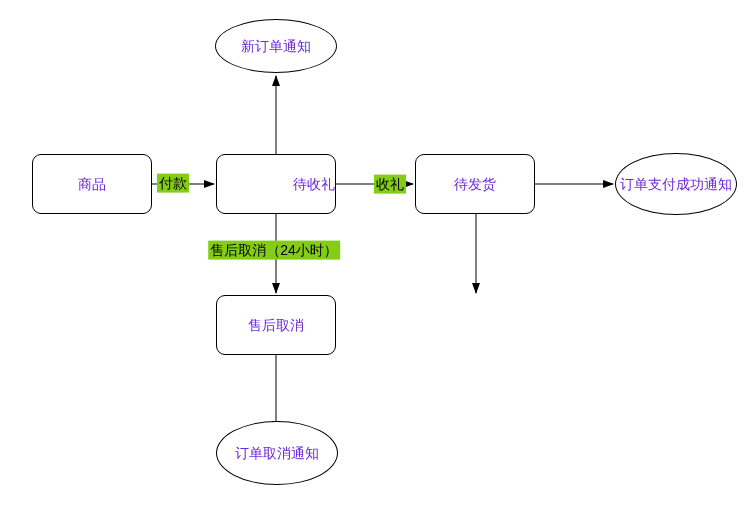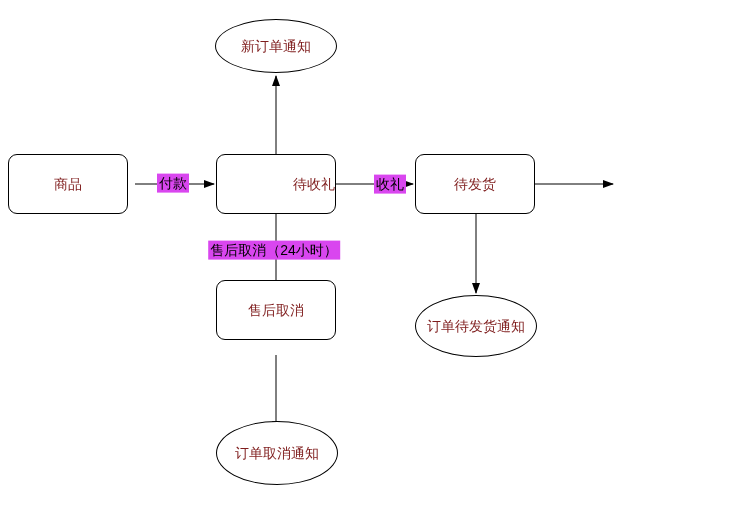--- a/index.html
+++ b/index.html
@@ -24,40 +24,40 @@
     pointer-events: none;
   }
   .node {
     position: absolute;
     box-sizing: border-box;
     display: flex;
     align-items: center;
     justify-content: center;
     background: #ffffff;
     border: 1px solid #000000;
-    color: #7f1d1d;
+    color: #6d28d9;
     font-size: 14px;
     line-height: 1.2;
     text-align: center;
     white-space: nowrap;
   }
   .node.rect {
     width: 120px;
     height: 60px;
     border-radius: 9px;
   }
   .node.ellipse {
     width: 122px;
     height: 62px;
     border-radius: 50%;
   }
   .edge-label {
     position: absolute;
     transform: translate(-50%, -50%);
-    background: #d946ef;
+    background: #84cc16;
     color: #000000;
     font-size: 14px;
     line-height: 1.2;
     padding: 1px 2px;
     white-space: nowrap;
     text-align: center;
   }
 </style>
 </head>
 <body>
@@ -72,44 +72,44 @@
     </defs>
     <line x1="135" y1="184" x2="214" y2="184" stroke="#000000" stroke-width="1" marker-end="url(#arw)"></line>
     <line x1="276" y1="154" x2="276" y2="76" stroke="#000000" stroke-width="1" marker-end="url(#arw)"></line>
     <line x1="336" y1="184" x2="413" y2="184" stroke="#000000" stroke-width="1" marker-end="url(#arw)"></line>
     <line x1="276" y1="214" x2="276" y2="293" stroke="#000000" stroke-width="1" marker-end="url(#arw)"></line>
     <line x1="276" y1="355" x2="276" y2="431" stroke="#000000" stroke-width="1" marker-end="url(#arw)"></line>
     <line x1="535" y1="184" x2="613" y2="184" stroke="#000000" stroke-width="1" marker-end="url(#arw)"></line>
     <line x1="476" y1="214" x2="476" y2="293" stroke="#000000" stroke-width="1" marker-end="url(#arw)"></line>
   </svg>
 
-  <div class="node rect" style="left:8px; top:154px;">
+  <div class="node rect" style="left:32px; top:154px;">
     <span>商品</span>
   </div>
 
   <div class="node rect" style="left:216px; top:154px;justify-content:flex-end;">
     <span>待收礼</span>
   </div>
 
   <div class="node rect" style="left:415px; top:154px;">
     <span>待发货</span>
   </div>
 
-  <div class="node rect" style="left:216px; top:280px;text-align:center;">
+  <div class="node rect" style="left:216px; top:295px;text-align:center;">
     <span>售后取消</span>
   </div>
 
   <div class="node ellipse" style="left:215px; top:19px; height:54px;">
     <span>新订单通知</span>
   </div>
 
+  <div class="node ellipse" style="left:615px; top:153px;">
+    <span>订单支付成功通知</span>
+  </div>
 
-  <div class="node ellipse" style="left:415px; top:295px;">
-    <span>订单待发货通知</span>
-  </div>
 
   <div class="node ellipse" style="left:216px; top:421px; height:64px;">
     <span>订单取消通知</span>
   </div>
 
   <span class="edge-label" style="left:173px; top:183px;">付款</span>
 
   <span class="edge-label" style="left:375px; top:184px;margin-left:15px;">收礼</span>
 
   <span class="edge-label" style="left:274px; top:250px;">售后取消（24小时）</span>

